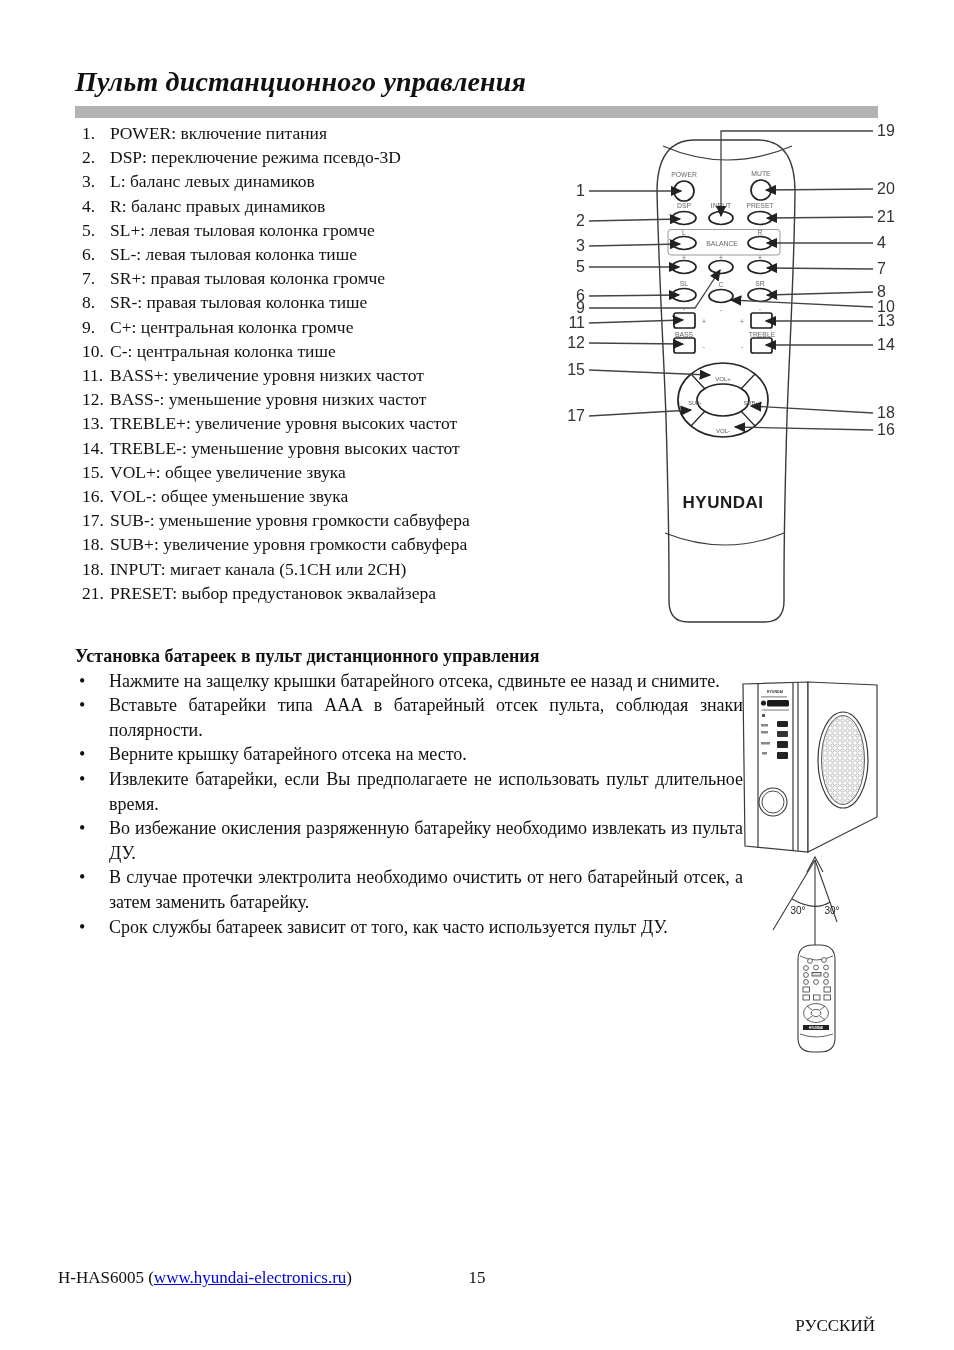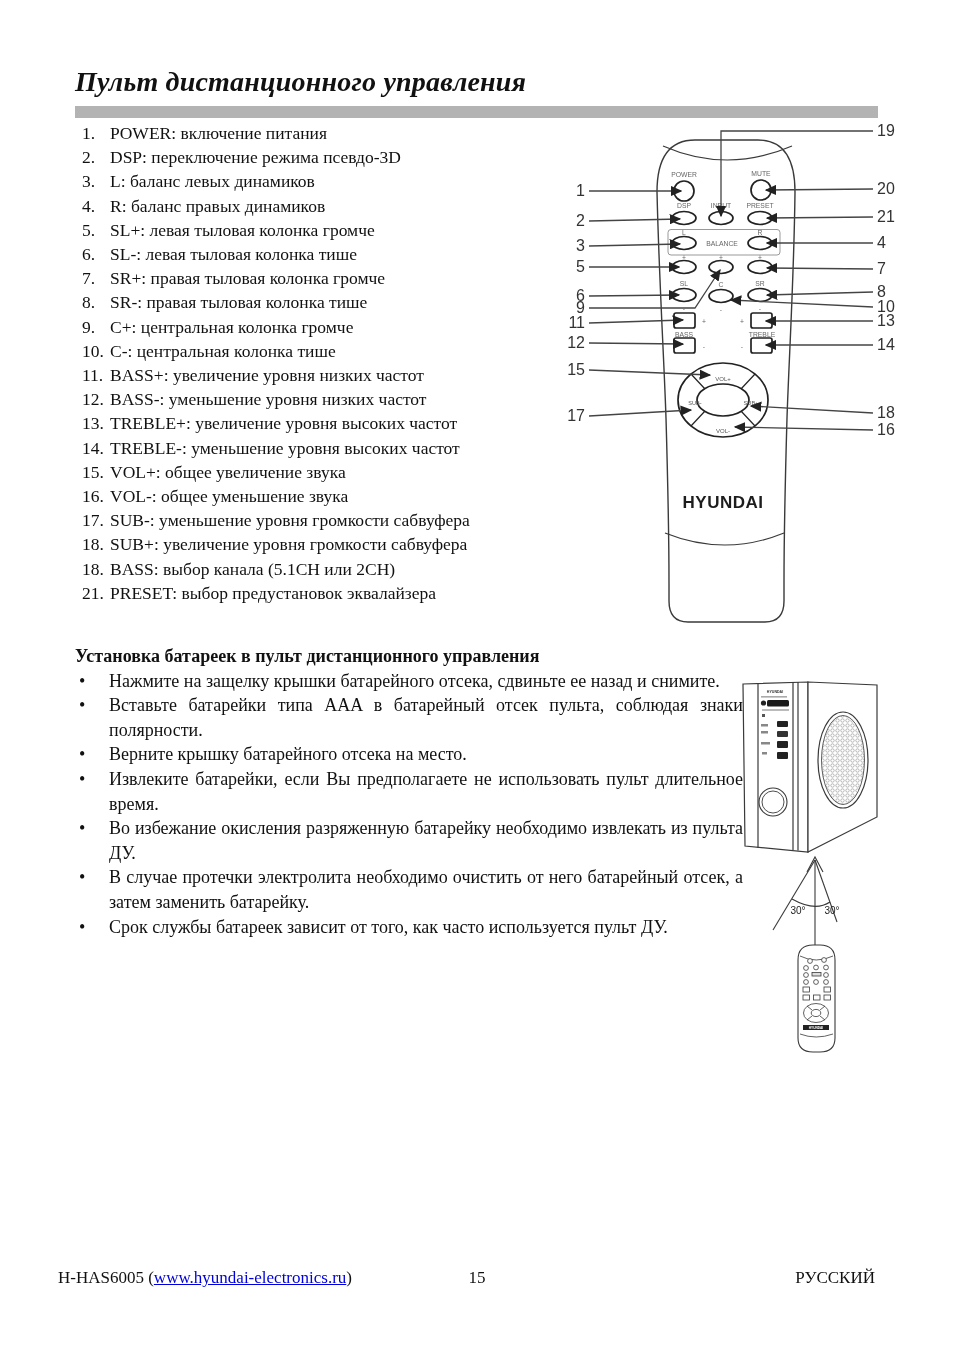--- a/index.html
+++ b/index.html
@@ -24,21 +24,21 @@
     position:absolute;left:75px;top:644px;width:668px;font-size:18px;line-height:24.6px;
   }
   .sec-head{font-weight:bold;}
   .brow{display:flex;}
   .brow .dot{width:30px;flex:0 0 30px;text-align:left;padding-left:4px;}
   .brow .btxt{flex:1;text-align:justify;}
   .install-fig{position:absolute;left:740px;top:668px;}
   .footer-left{position:absolute;left:58px;top:1268px;font-size:17px;text-align:right;}
   .footer-left a{color:#0000dd;text-decoration:underline;}
   .footer-page{position:absolute;left:0;top:1268px;width:954px;text-align:center;font-size:17px;}
-  .footer-lang{position:absolute;right:79px;top:1268px;font-size:17px;}
+  .footer-lang{position:absolute;right:79px;top:1316px;font-size:17px;}
   svg text{font-family:"Liberation Sans", sans-serif;}
   .btn-label{fill:#666;}
   .callout-num{fill:#333;font-size:16px;}
 </style>
 </head>
 <body>
 
 <div class="page">
 
   <div class="title">Пульт дистанционного управления</div>
@@ -131,21 +131,21 @@
         <span class="txt">SUB-: уменьшение уровня громкости сабвуфера</span>
       </div>
 
       <div class="li">
         <span class="num">18.</span>
         <span class="txt">SUB+: увеличение уровня громкости сабвуфера</span>
       </div>
 
       <div class="li">
         <span class="num">18.</span>
-        <span class="txt">BASS: выбор канала (5.1CH или 2CH)</span>
+        <span class="txt">INPUT: мигает канала (5.1CH или 2CH)</span>
       </div>
 
 
       <div class="li">
         <span class="num">21.</span>
         <span class="txt">PRESET: выбор предустановок эквалайзера</span>
       </div>
     </div>
 
   <svg class="remote-fig" width="350" height="520" viewBox="0 0 350 520">

